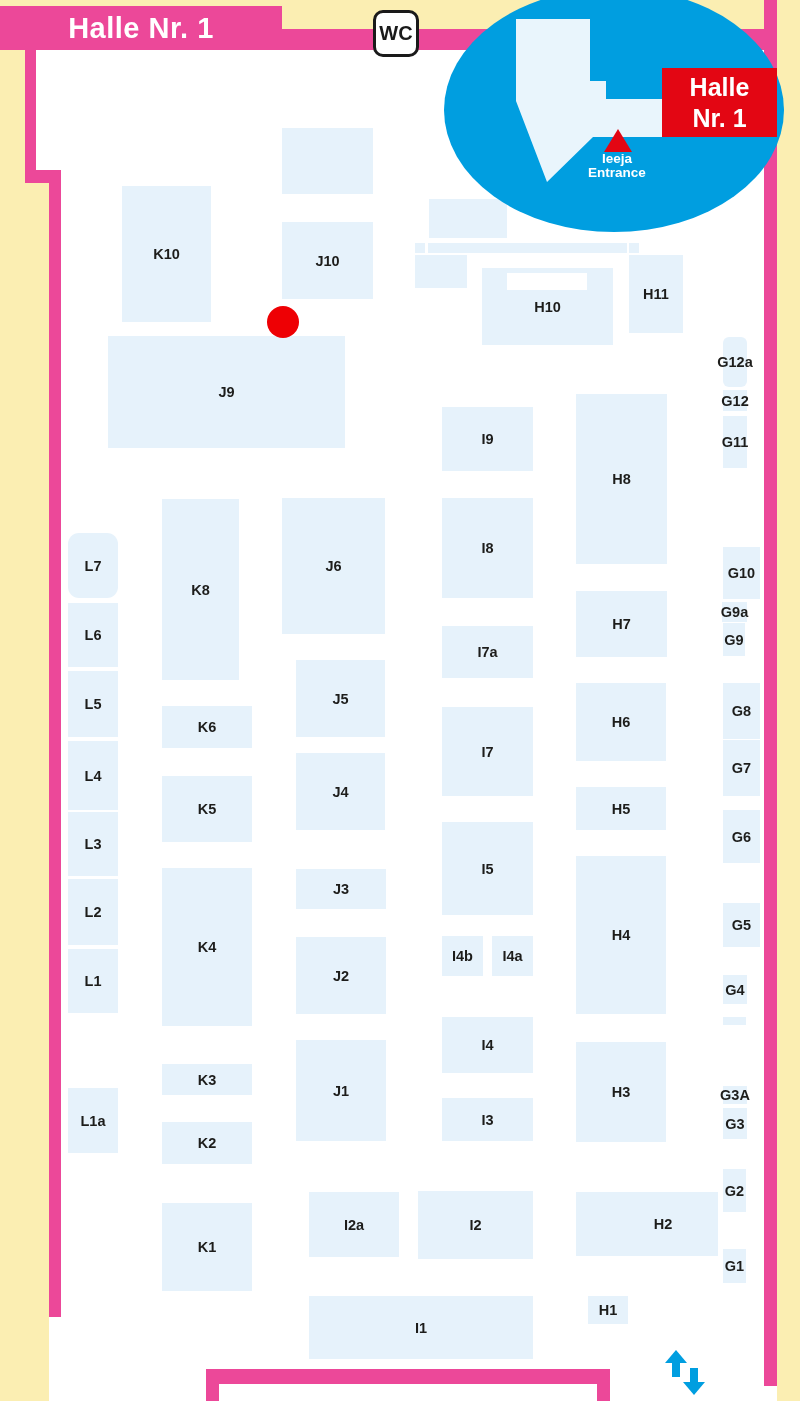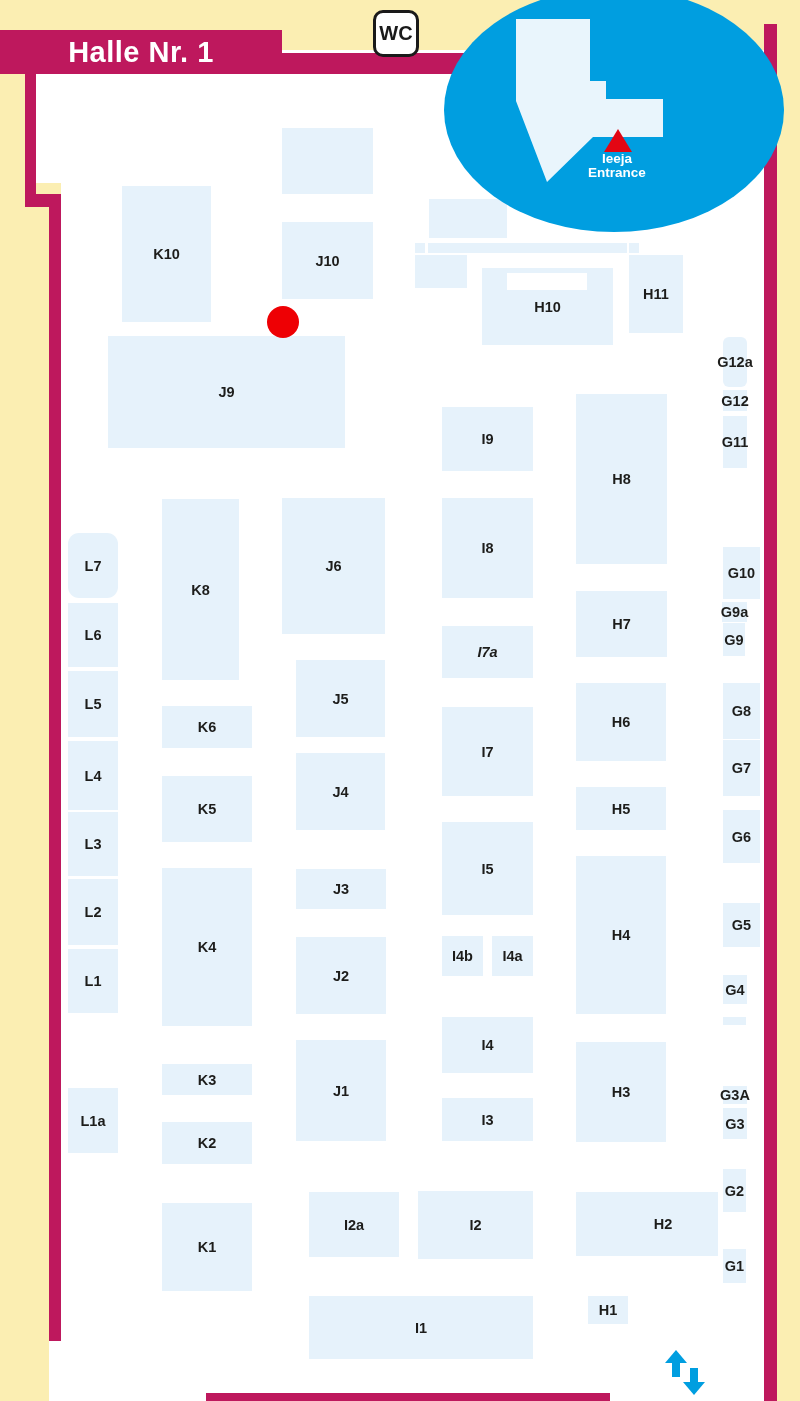--- a/index.html
+++ b/index.html
@@ -5,21 +5,21 @@
   html,body{margin:0;padding:0;}
   .canvas{
     position:relative;
     width:800px;height:1401px;
     background:#FBEEB2;
     overflow:hidden;
     font-family:"Liberation Sans",sans-serif;
   }
   .abs{position:absolute;}
   .white{background:#FFFFFF;}
-  .blue{background:#be185d;margin-top:24px;}
+  .blue{background:#ec4899;}
   
   .w1{left:36px;top:50px;width:728px;height:133px;z-index:1;}
   .w2{left:61px;top:183px;width:703px;height:1218px;z-index:1;}
   .w3{left:49px;top:1317px;width:12px;height:84px;z-index:1;}
   .w4{left:764px;top:1386px;width:13px;height:15px;z-index:1;}
   
   .topbar{left:25px;top:29px;width:739px;height:21px;z-index:10;}
   .leftbar1{left:25px;top:29px;width:11px;height:141px;z-index:10;}
   .jog{left:25px;top:170px;width:36px;height:13px;z-index:10;}
   .leftbar2{left:49px;top:170px;width:12px;height:1147px;z-index:10;}
@@ -100,21 +100,21 @@
       <div class="booth" style="left: 442px; top: 407px; width: 91px; height: 64px;">I9</div>
       <div class="booth" style="left: 576px; top: 394px; width: 91px; height: 170px;">H8</div>
       <div class="booth" style="left: 282px; top: 498px; width: 103px; height: 136px;">J6</div>
       <div class="booth" style="left: 162px; top: 499px; width: 77px; height: 181px;">K8</div>
       <div class="booth" style="left: 68px; top: 533px; width: 50px; height: 65px; border-radius: 11px;">L7</div>
       <div class="booth" style="left: 442px; top: 498px; width: 91px; height: 100px;">I8</div>
       <div class="booth" style="left: 723px; top: 547px; width: 37px; height: 52px;">G10</div>
       <div class="booth" style="left: 68px; top: 603px; width: 50px; height: 64px;">L6</div>
       <div class="booth" style="left: 722px; top: 602px; width: 25px; height: 20px;">G9a</div>
       <div class="booth" style="left: 723px; top: 623px; width: 22px; height: 33px;">G9</div>
-      <div class="booth" style="left: 442px; top: 626px; width: 91px; height: 52px; font-style: italic;">I7a</div>
+      <div class="booth" style="left: 442px; top: 626px; width: 91px; height: 52px;">I7a</div>
       <div class="booth" style="left: 296px; top: 660px; width: 89px; height: 77px;">J5</div>
       <div class="booth" style="left: 576px; top: 591px; width: 91px; height: 66px;">H7</div>
       <div class="booth" style="left: 68px; top: 671px; width: 50px; height: 66px;">L5</div>
       <div class="booth" style="left: 723px; top: 683px; width: 37px; height: 56px;">G8</div>
       <div class="booth" style="left: 162px; top: 706px; width: 90px; height: 42px;">K6</div>
       <div class="booth" style="left: 442px; top: 707px; width: 91px; height: 89px;">I7</div>
       <div class="booth" style="left: 576px; top: 683px; width: 90px; height: 78px;">H6</div>
       <div class="booth" style="left: 68px; top: 741px; width: 50px; height: 69px;">L4</div>
       <div class="booth" style="left: 723px; top: 740px; width: 37px; height: 56px;">G7</div>
       <div class="booth" style="left: 296px; top: 753px; width: 89px; height: 77px;">J4</div>
@@ -167,20 +167,24 @@
 
   <div class="abs wc">
     <span>WC</span>
   </div>
 
   <div class="abs oval"></div>
   <svg class="abs inset-svg" width="180" height="180" viewBox="0 0 180 180">
     <polygon points="16,9 90,9 90,71 106,71 106,89 163,89 163,127 93,127 47,172 16,91" fill="#E9F5FC"></polygon>
     <polygon points="118,119 104,142 132,142" fill="#E30613"></polygon>
   </svg>
+  <div class="abs badge">
+    <span>Halle</span>
+    <span>Nr. 1</span>
+  </div>
   <div class="abs entrance">
     <div>Ieeja</div>
     <div>Entrance</div>
   </div>
 
   <div class="abs blue door-top"></div>
   <div class="abs blue door-left"></div>
   <div class="abs blue door-right"></div>
 
   <svg class="abs arrows" width="60" height="60" viewBox="0 0 60 60">

